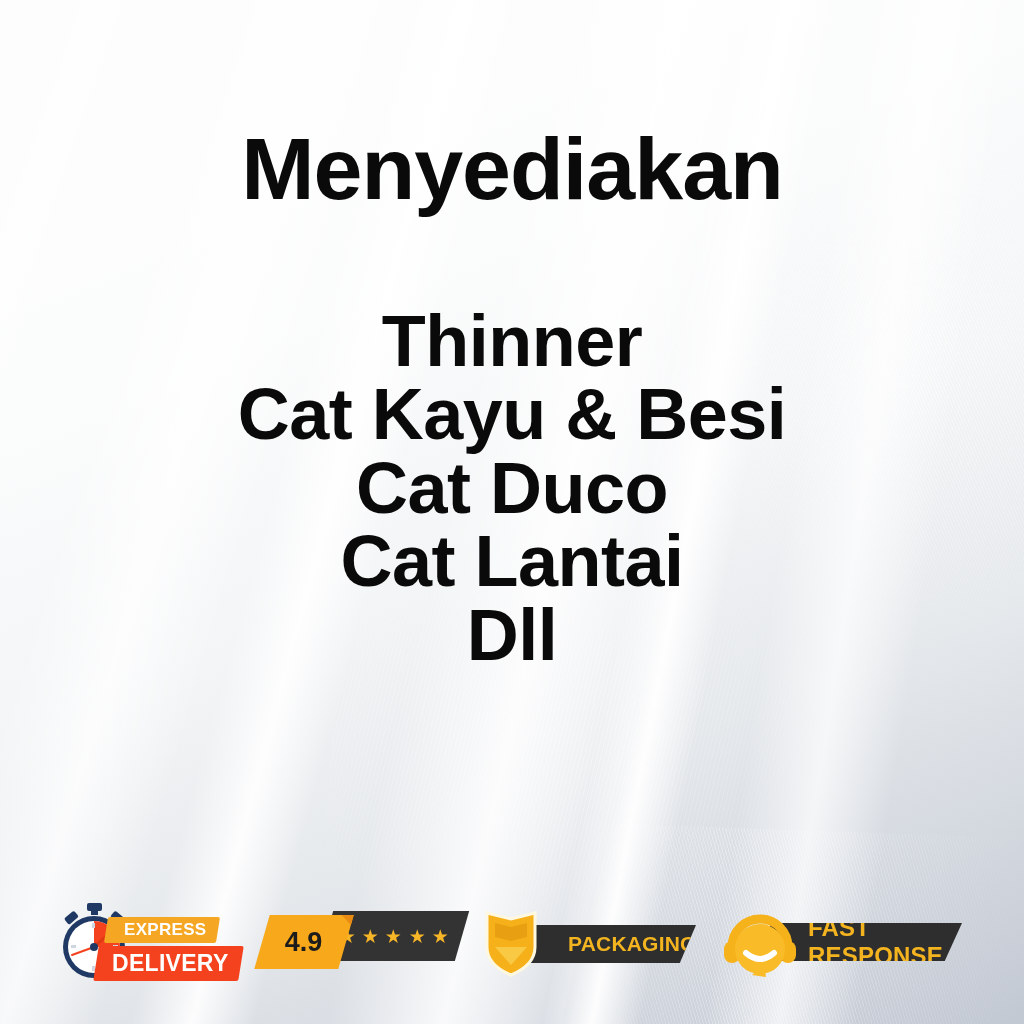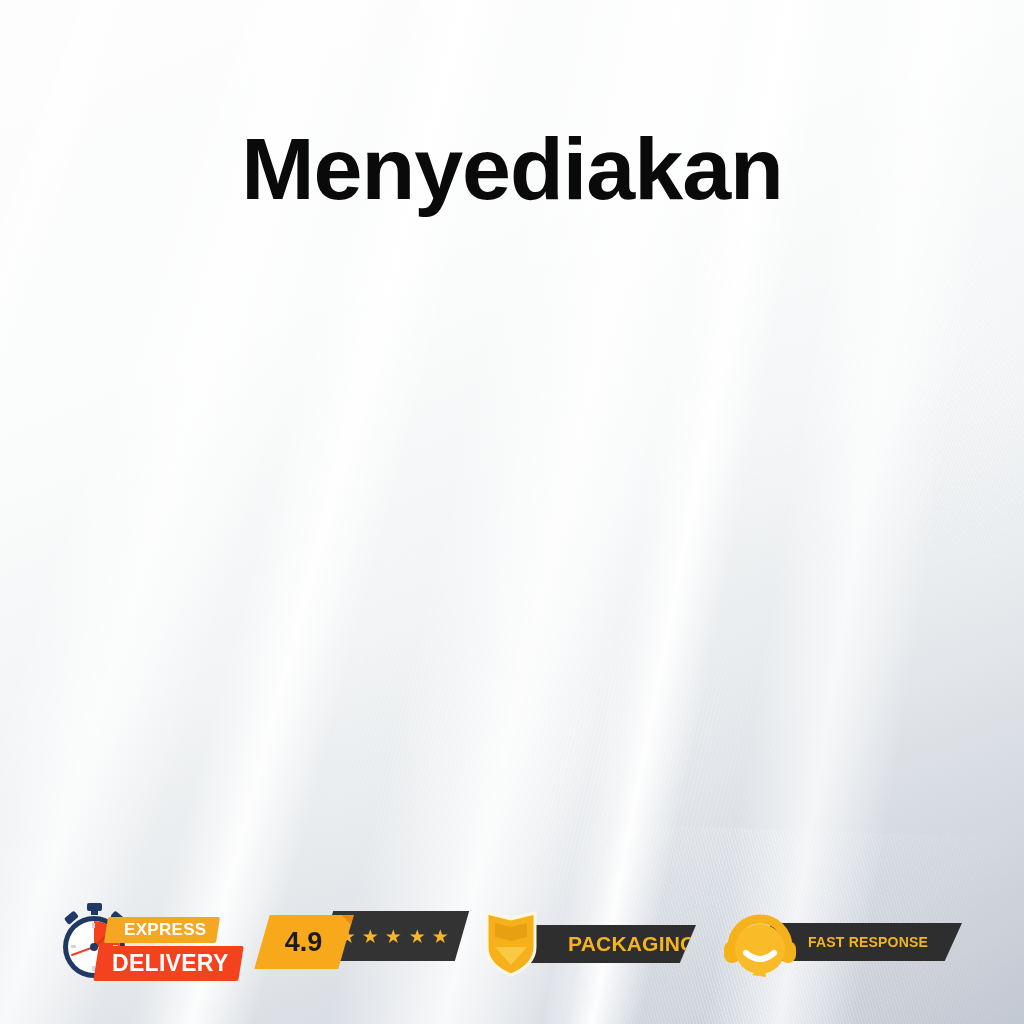--- a/index.html
+++ b/index.html
@@ -136,21 +136,21 @@
   #badge-fast{left:722px;top:6px;width:240px;}
   .headset{position:absolute;left:0;top:6px;width:76px;height:76px;}
   .fr-banner{
     position:absolute;left:48px;top:22px;width:192px;height:38px;
     background:#2e2e2e;
     clip-path:polygon(0 0,100% 0,91% 100%,0 100%);
     display:flex;align-items:center;
   }
   .fr-banner span{
     margin-left:38px;
-    color:#f3b420;font-size:14px;font-weight:700;letter-spacing:.2px;
+    color:#f3b420;font-size:24px;font-weight:700;letter-spacing:.2px;
   }
 </style>
 </head>
 <body>
 
 <div id="canvas">
 
   <div class="bg-layer">
 
     <div class="band" style="left:300px;width:180px;transform:rotate(17deg);
@@ -177,20 +177,27 @@
                 mask-image:radial-gradient(ellipse at 40% 40%,#000 0%,transparent 70%);"></div>
 
     <div class="lines" style="left:560px;top:830px;width:470px;height:200px;
                 transform:rotate(2deg);opacity:.35;
                 -webkit-mask-image:linear-gradient(90deg,transparent,#000 40%,transparent);
                 mask-image:linear-gradient(90deg,transparent,#000 40%,transparent);"></div>
   </div>
 
   <div class="headline">Menyediakan</div>
 
+  <div class="product-list">
+    <div class="product-line">Thinner</div>
+    <div class="product-line">Cat Kayu &amp; Besi</div>
+    <div class="product-line">Cat Duco</div>
+    <div class="product-line">Cat Lantai</div>
+    <div class="product-line">Dll</div>
+  </div>
 
   <div class="badge-bar">
 
     <div class="badge" id="badge-express">
       <svg class="stopwatch" viewBox="0 0 78 80">
         <rect x="31" y="2" width="15" height="8" rx="2" fill="#1f3864"></rect>
         <rect x="35" y="7" width="7" height="7" fill="#1f3864"></rect>
         <rect x="9" y="13" width="13" height="8" rx="2" fill="#1f3864" transform="rotate(-40 15 17)"></rect>
         <rect x="55" y="13" width="13" height="8" rx="2" fill="#1f3864" transform="rotate(40 62 17)"></rect>
         <circle cx="38" cy="46" r="31" fill="#1f3864"></circle>

